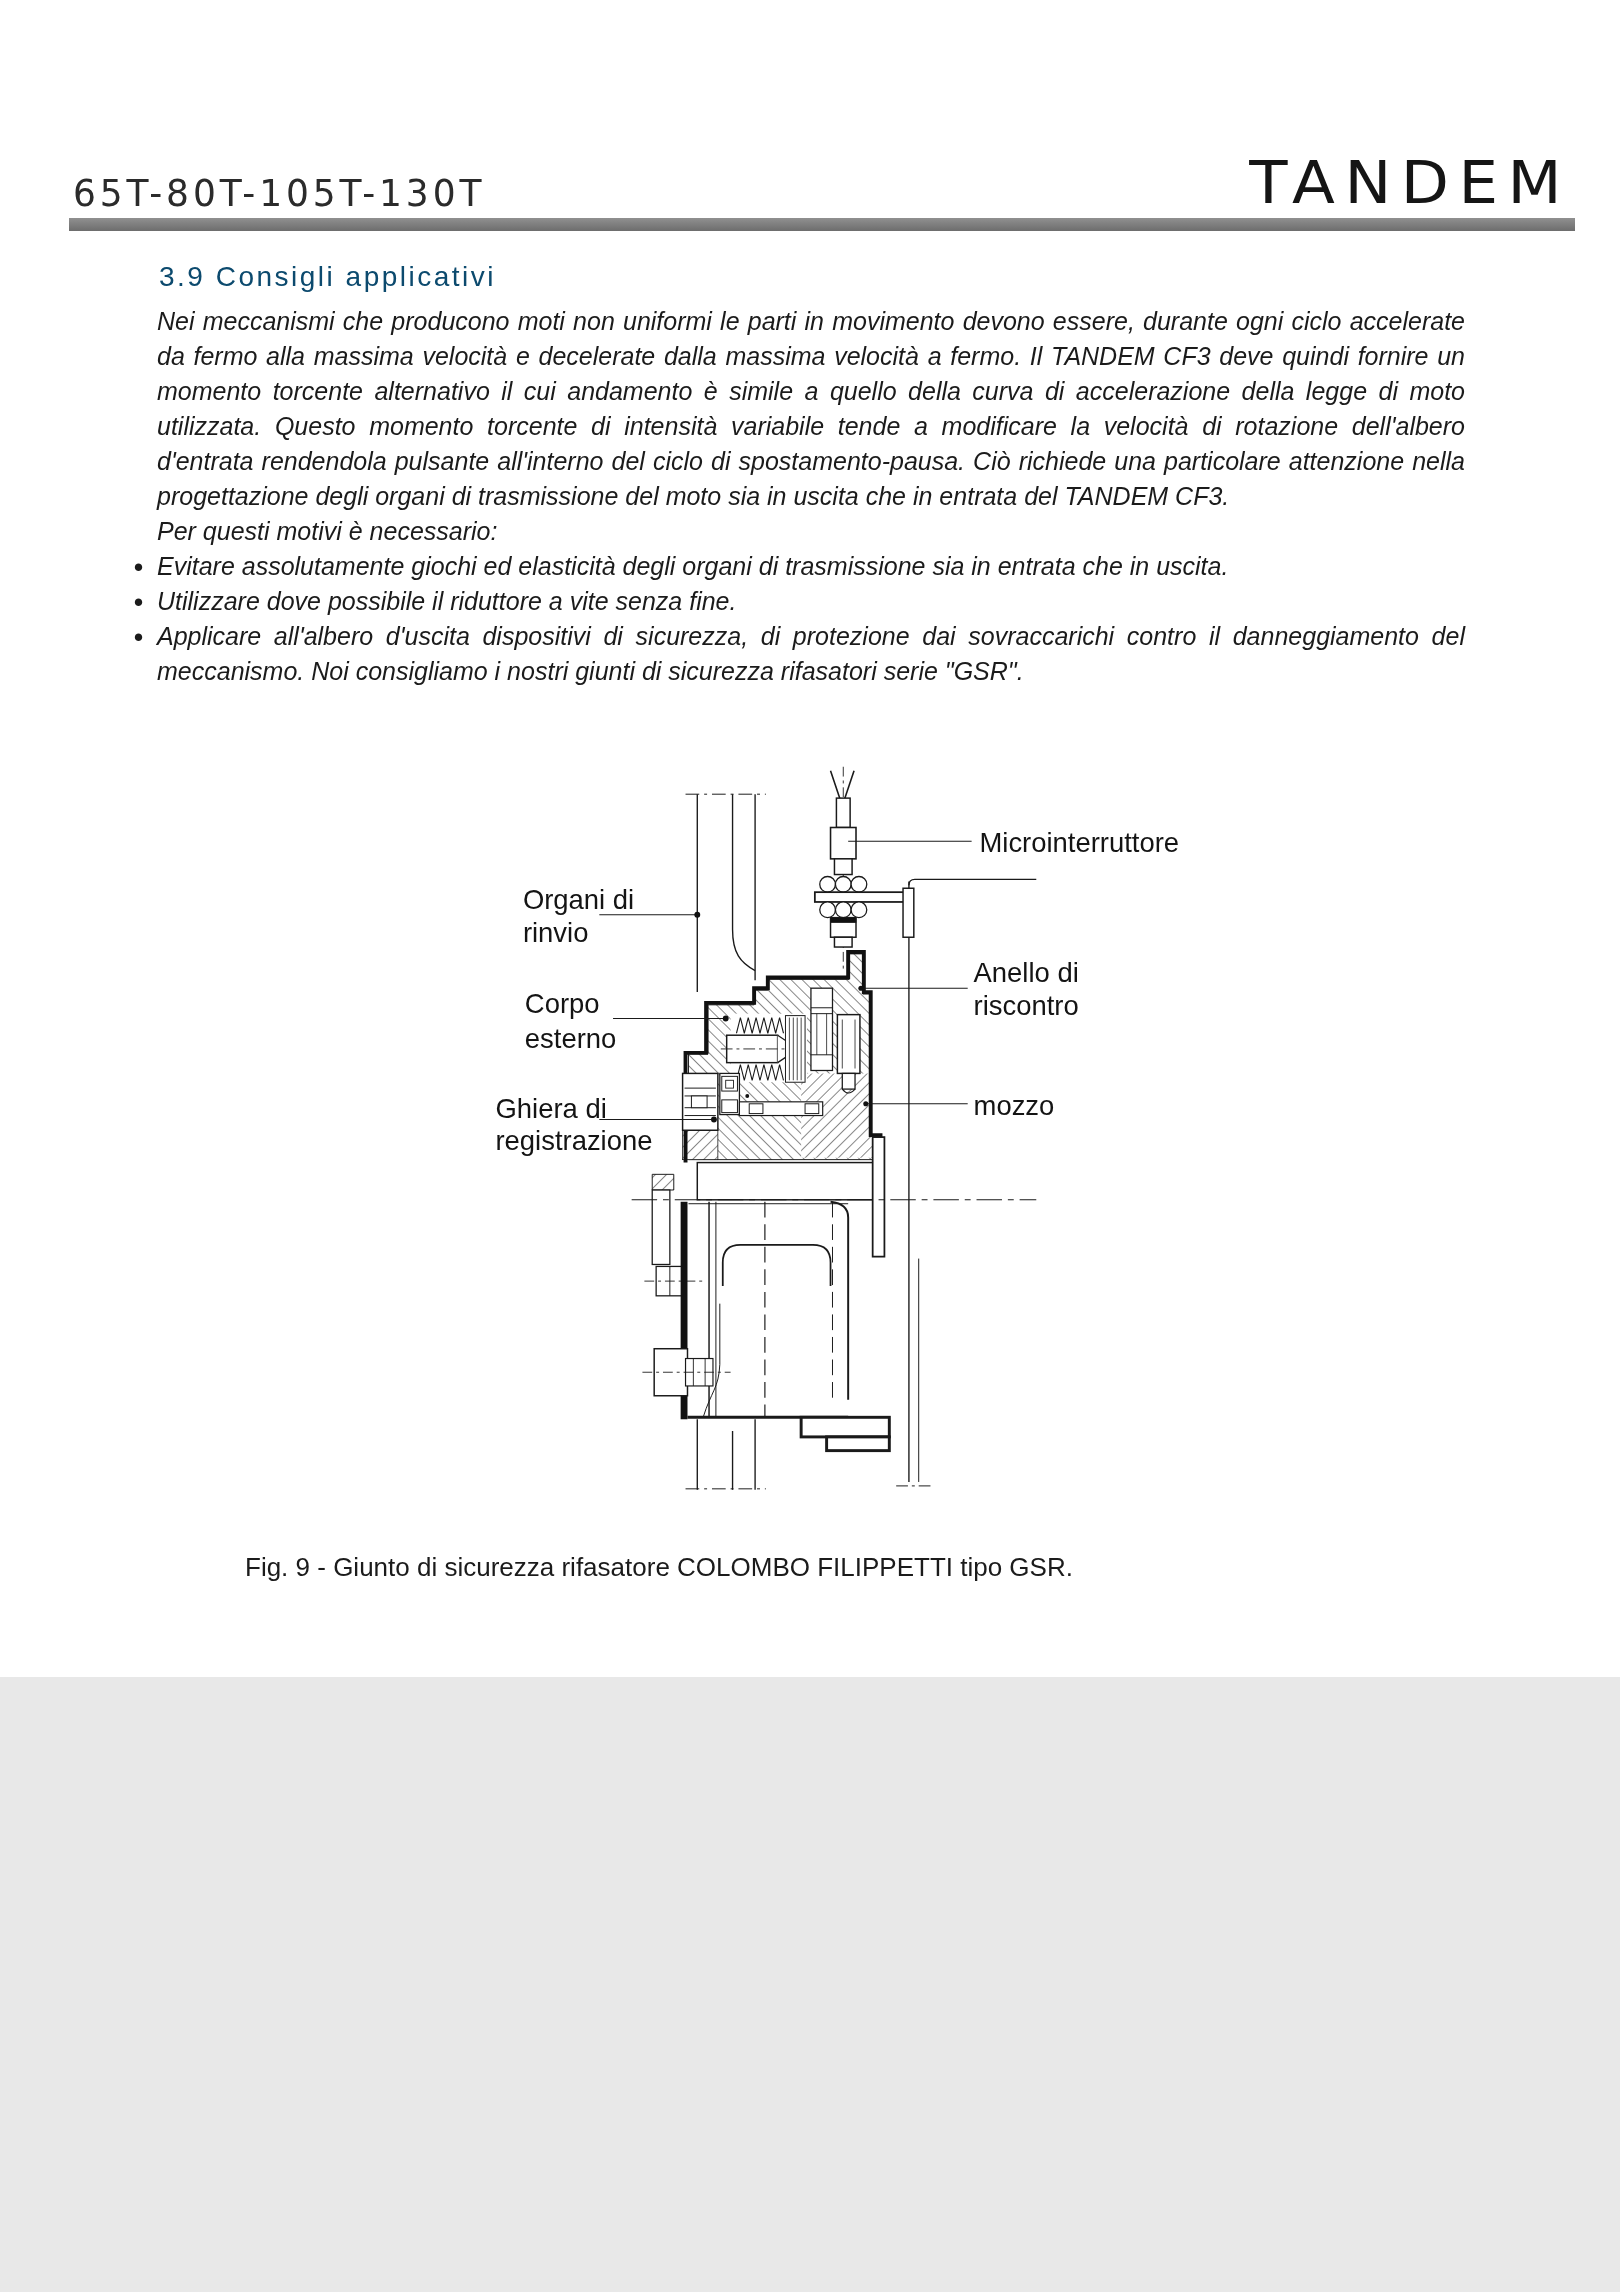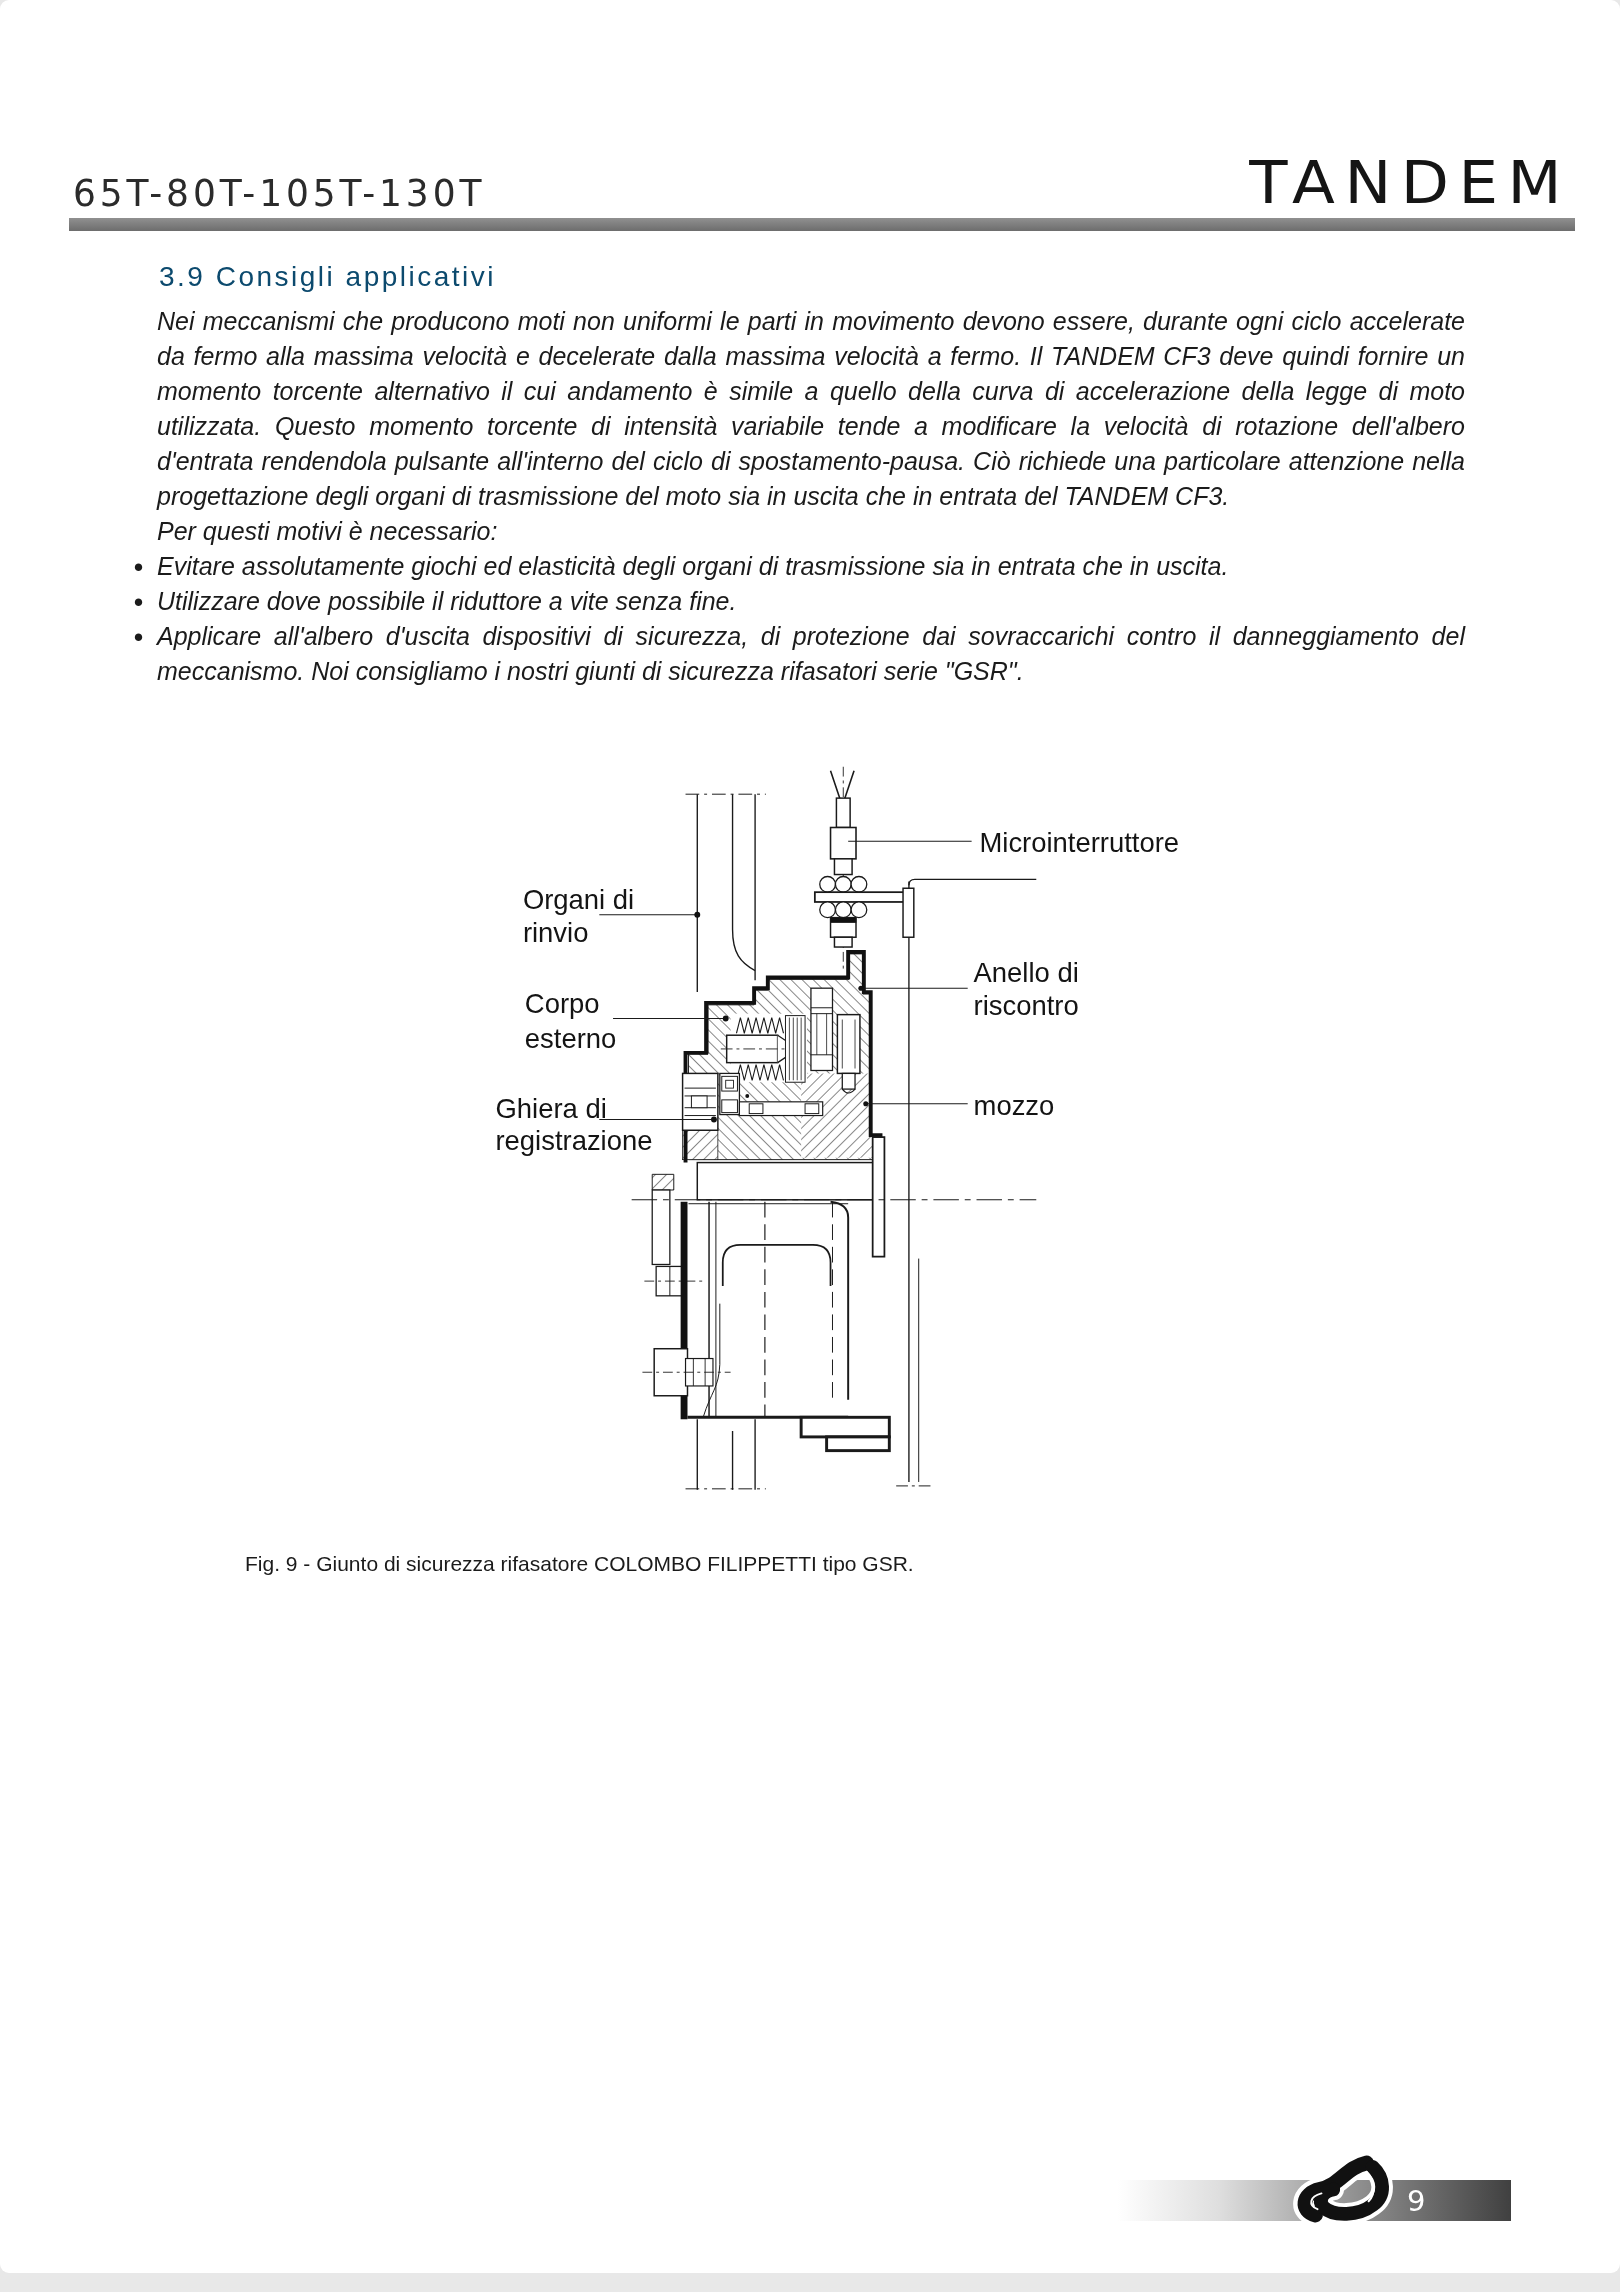--- a/index.html
+++ b/index.html
@@ -1,37 +1,37 @@
 <!DOCTYPE html>
 <html><head>
 <meta charset="utf-8">
 <style>
   html,body{margin:0;padding:0;background:#e8e8e8;}
-  #page{position:relative;width:1620px;height:2273px;background:#ffffff;overflow:hidden;
-        font-family:"Liberation Sans", sans-serif;color:#1a1a1a;border-radius:9px;}
+  #page{position:relative;width:1620px;height:1677px;background:#ffffff;overflow:hidden;
+        font-family:"Liberation Sans", sans-serif;color:#1a1a1a;}
   
   .model-code{position:absolute;left:73px;top:173px;font-family:"DejaVu Sans",sans-serif;
     font-size:36px;letter-spacing:3.9px;color:#2b2b2b;transform:scaleY(1.02);white-space:nowrap;}
   .brand{position:absolute;right:49px;top:149px;font-family:"DejaVu Sans",sans-serif;
     font-size:58px;letter-spacing:8.8px;color:#151515;transform:scaleX(1.08);transform-origin:right center;white-space:nowrap;}
   .header-rule{position:absolute;left:69px;top:218px;width:1506px;height:12.7px;
     background:linear-gradient(180deg,#909090 0%,#6d6d6d 100%);}
   
   .section-title{position:absolute;left:159px;top:261px;font-size:28px;font-weight:normal;
     color:#0c4a6e;letter-spacing:2.5px;transform:scaleY(1.0);white-space:nowrap;}
   .bodyblock{position:absolute;left:157px;top:304px;width:1308px;font-size:25px;
     line-height:35px;color:#1b1b1b;font-style:italic;}
   .bodyblock p{margin:0;text-align:justify;}
   .lead-in{margin:0;text-align:left;}
   ul.bullets{margin:0;padding:0;list-style:none;}
   ul.bullets li{position:relative;margin:0;padding:0 0 0 0;text-align:justify;}
   ul.bullets li::before{content:"\2022";position:absolute;left:-23.5px;top:0;font-size:27.4px;}
   
   #diagram{position:absolute;left:421px;top:750px;}
-  .caption{position:absolute;left:245px;top:1552px;font-size:21px;color:#1b1b1b;white-space:nowrap;}
+  .caption{position:absolute;left:245px;top:1552px;font-size:26px;color:#1b1b1b;white-space:nowrap;}
   
   .footer-bar{position:absolute;left:1117px;top:2180px;width:394px;height:41px;
     background:linear-gradient(90deg,#ffffff 0%,#dedede 26%,#969696 58%,#404040 100%);}
   #footer-logo{position:absolute;left:1292px;top:2152px;}
   .page-num{position:absolute;left:1407px;top:2184px;font-size:29px;color:#ffffff;
     font-family:"DejaVu Sans",sans-serif;}
   svg text{font-family:"Liberation Sans",sans-serif;font-size:28px;fill:#141414;}
 </style>
 </head>
 <body>

